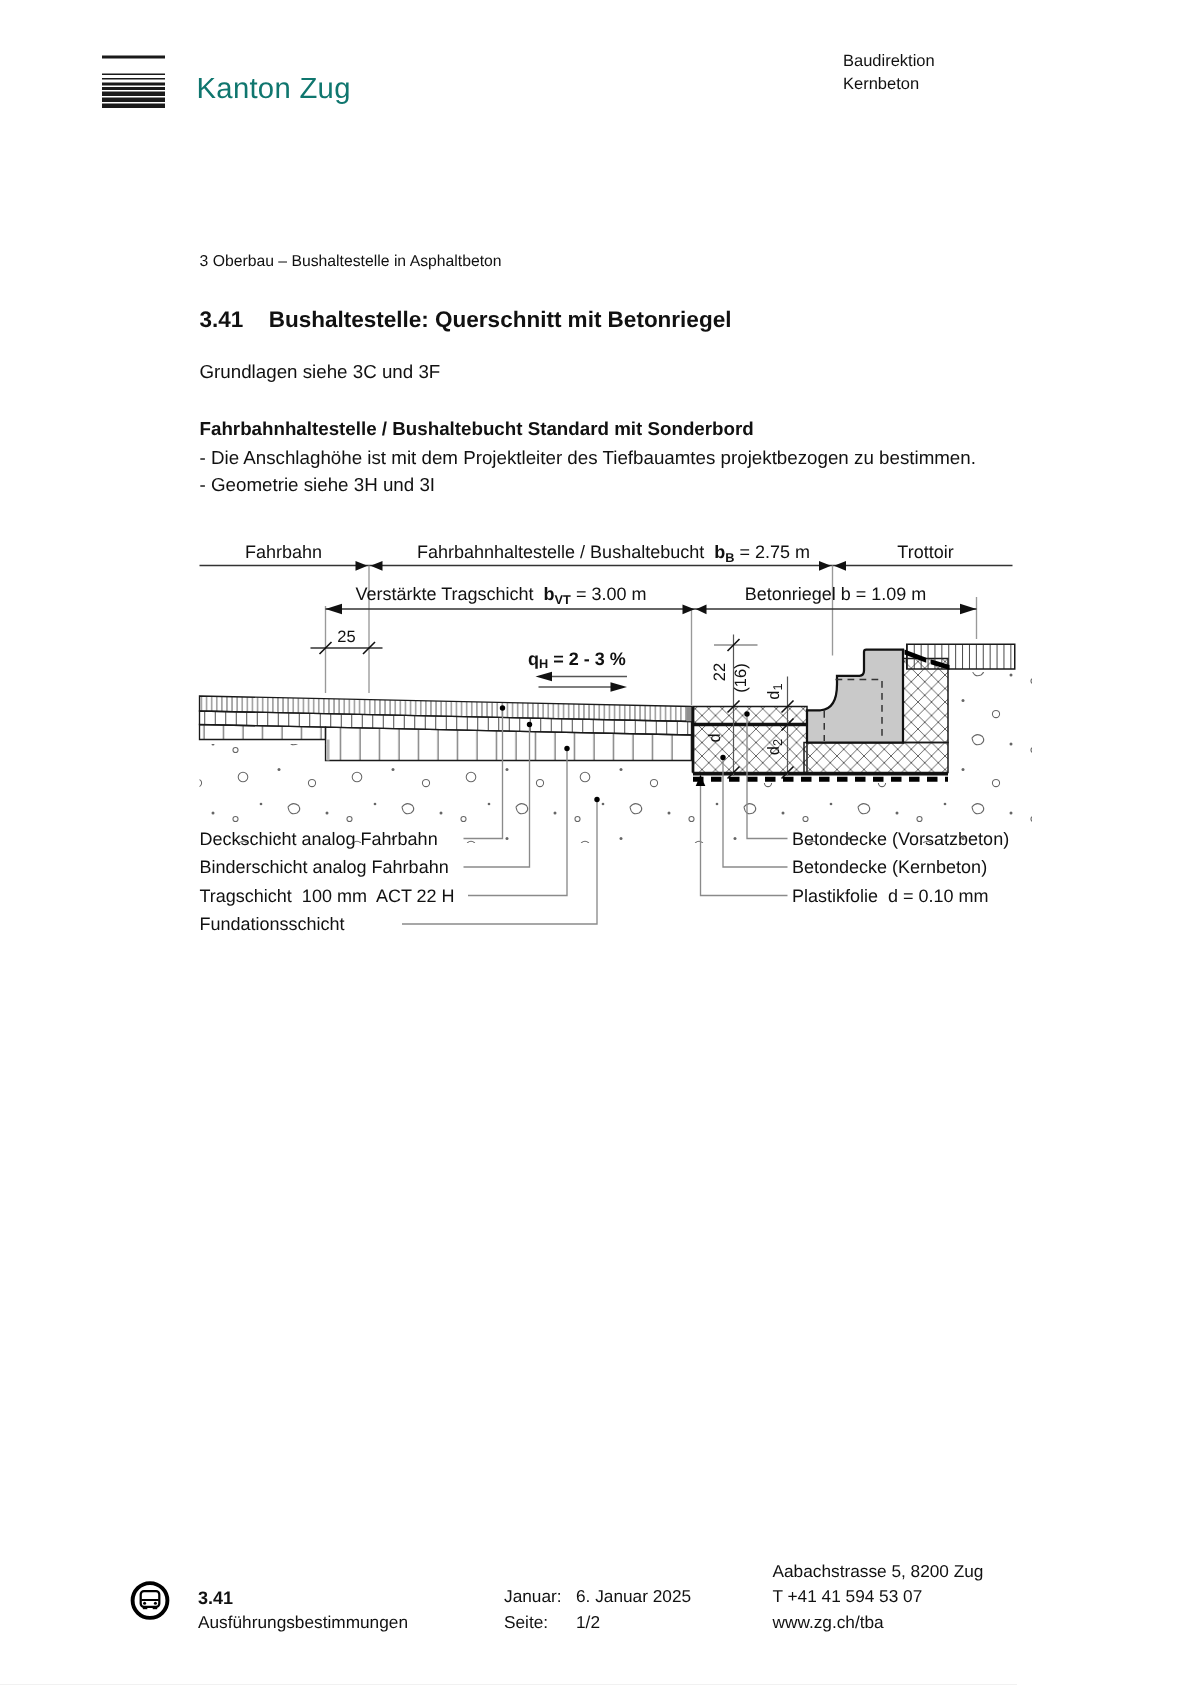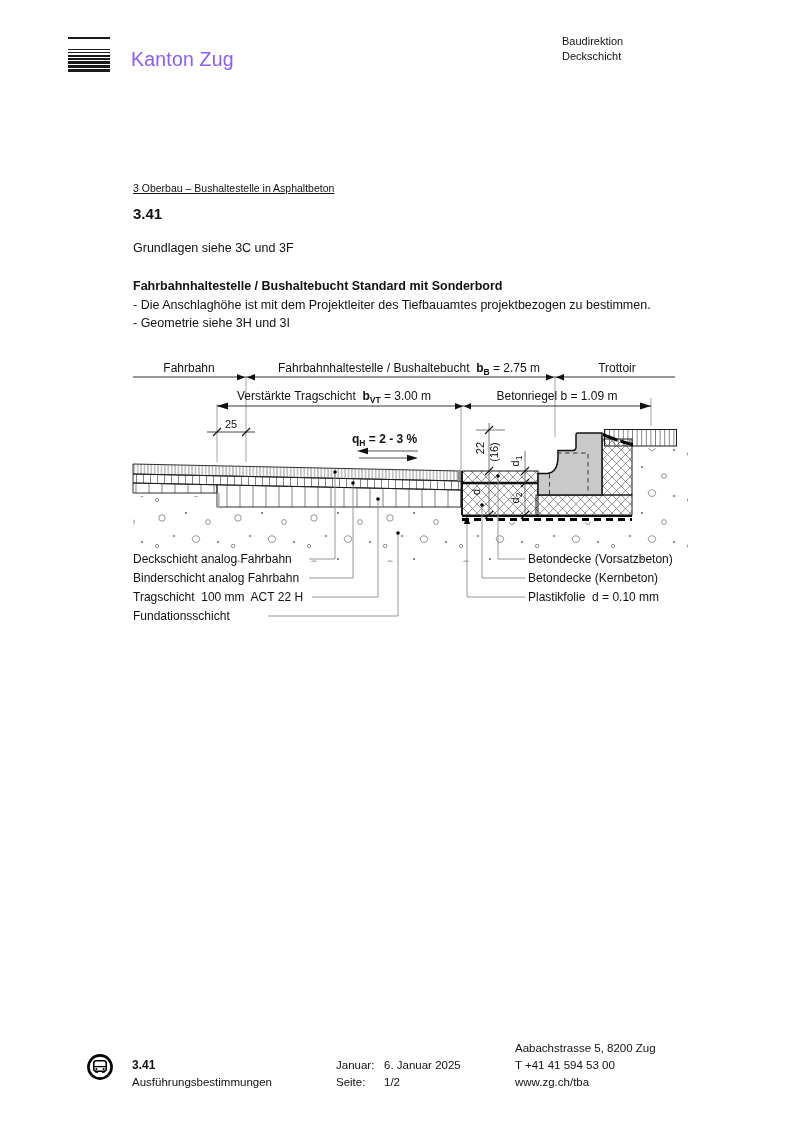--- a/index.html
+++ b/index.html
@@ -3,21 +3,21 @@
 <meta charset="utf-8">
 <style>
   html,body{margin:0;padding:0;background:#e8e8e8;}
   .page{
     position:relative;width:794px;height:1123px;margin:0 auto;background:#ffffff;
     font-family:"Liberation Sans","DejaVu Sans",sans-serif;color:#111;overflow:hidden;
   }
   .abs{position:absolute;}
   
   .logo-bar{background:#1a1a1a;width:42px;}
-  .kanton{font-size:19.5px;letter-spacing:.2px;color:#8b5cf6;}
+  .kanton{font-size:19.5px;letter-spacing:.2px;color:#0f766e;}
   .dept{font-size:11px;line-height:15px;}
   
   .breadcrumb{font-size:10.5px;}
   .title-row{display:flex;gap:17px;font-size:15px;font-weight:bold;}
   .body-text{font-size:12.5px;}
   .section{font-size:12.5px;line-height:18.5px;}
   .section .hd{font-weight:bold;}
   
   svg text{white-space:pre;fill:#111;}
   .dt{font-size:12px;}
@@ -39,27 +39,28 @@
     <div class="logo-bar" style="height:1px;margin-bottom:2px;"></div>
     <div class="logo-bar" style="height:1.5px;margin-bottom:1.5px;"></div>
     <div class="logo-bar" style="height:2px;margin-bottom:1px;"></div>
     <div class="logo-bar" style="height:2.5px;margin-bottom:1px;"></div>
     <div class="logo-bar" style="height:3px;margin-bottom:1px;"></div>
     <div class="logo-bar" style="height:3px;"></div>
   </div>
   <div class="abs kanton" style="left:131px;top:48px;">Kanton Zug</div>
   <div class="abs dept" style="left:515px;top:34px;margin-left:47px;">
     <div>Baudirektion</div>
-    <div>Deckschicht</div>
-  </div>
-
-  <div class="abs breadcrumb" style="left:133px;top:182px;text-decoration:underline;">3 Oberbau – Bushaltestelle in Asphaltbeton</div>
+    <div>Kernbeton</div>
+  </div>
+
+  <div class="abs breadcrumb" style="left:133px;top:168px;">3 Oberbau – Bushaltestelle in Asphaltbeton</div>
 
   <div class="abs title-row" style="left:133px;top:205px;">
     <span>3.41</span>
+    <span>Bushaltestelle: Querschnitt mit Betonriegel</span>
   </div>
 
   <div class="abs body-text" style="left:133px;top:241px;">Grundlagen siehe 3C und 3F</div>
 
   <div class="abs section" style="left:133px;top:277px;width:600px;">
     <div class="hd">Fahrbahnhaltestelle / Bushaltebucht Standard mit Sonderbord</div>
     <div>- Die Anschlaghöhe ist mit dem Projektleiter des Tiefbauamtes projektbezogen zu bestimmen.</div>
     <div>- Geometrie siehe 3H und 3I</div>
   </div>
 
@@ -229,16 +230,16 @@
   </svg>
   <div class="abs f-num" style="left:132px;top:1058px;">3.41</div>
   <div class="abs f-txt" style="left:132px;top:1076px;">Ausführungsbestimmungen</div>
 
   <div class="abs f-txt" style="left:336px;top:1059px;">Januar:</div>
   <div class="abs f-txt" style="left:384px;top:1059px;">6. Januar 2025</div>
   <div class="abs f-txt" style="left:336px;top:1076px;">Seite:</div>
   <div class="abs f-txt" style="left:384px;top:1076px;text-align:center;">1/2</div>
 
   <div class="abs f-txt" style="left:515px;top:1042px;">Aabachstrasse 5, 8200 Zug</div>
-  <div class="abs f-txt" style="left:515px;top:1059px;">T +41 41 594 53 00</div>
+  <div class="abs f-txt" style="left:515px;top:1059px;">T +41 41 594 53 07</div>
   <div class="abs f-txt" style="left:515px;top:1076px;">www.zg.ch/tba</div>
 
 </div>
 
 </body></html>

